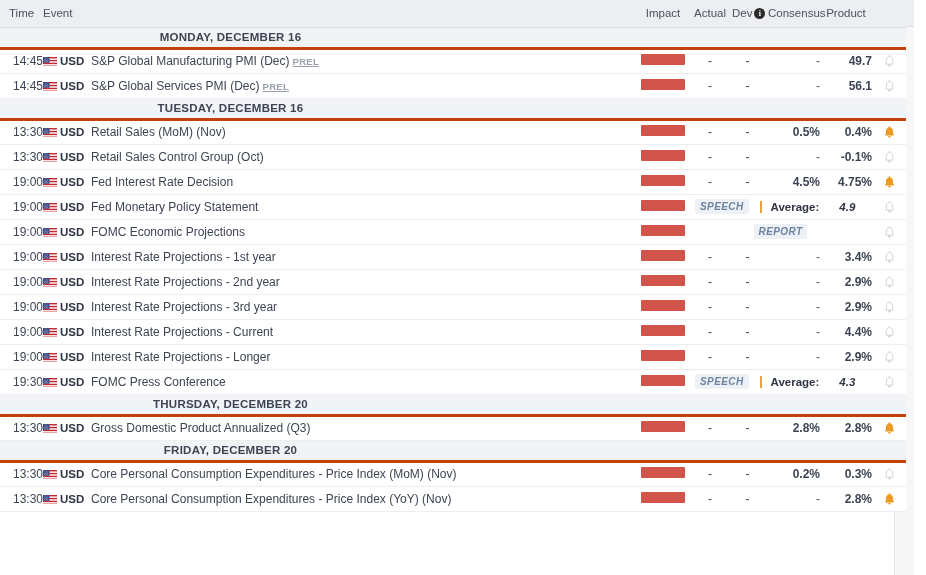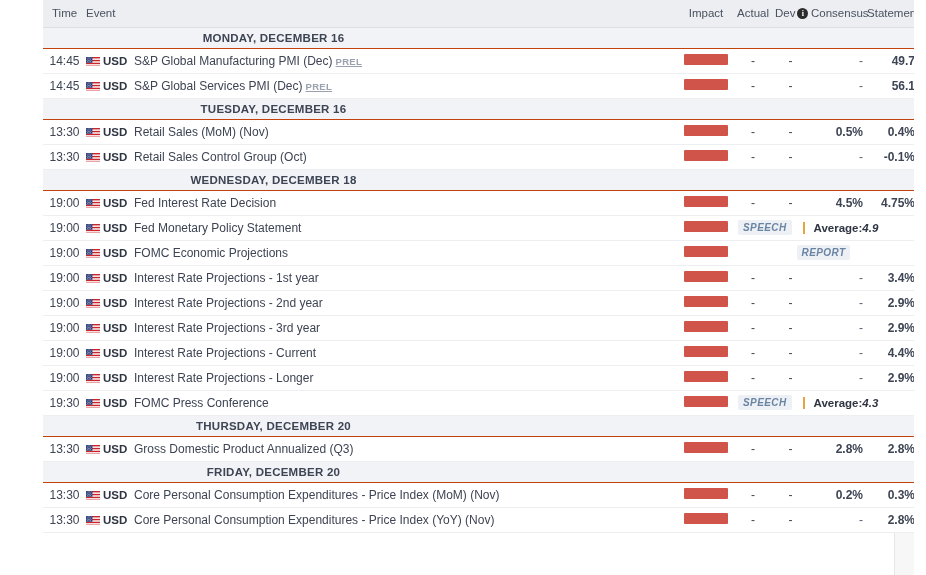--- a/index.html
+++ b/index.html
@@ -8,21 +8,20 @@
     padding: 0;
     background: #ffffff;
     font-family: "Liberation Sans", sans-serif;
   }
   #app {
     width: 914px;
     height: 575px;
     position: relative;
     overflow: hidden;
     background: #ffffff;
-    padding-left: 43px;
   }
   .cal-wrap {
     width: 906px;
     position: relative;
     background: #ffffff;
   }
   .right-gutter {
     position: absolute;
     top: 0; right: 0;
     width: 20px;
@@ -87,21 +86,21 @@
     vertical-align: 1px;
     margin-left: 2px;
     font-family: "Liberation Serif", serif;
   }
 
   
   tr.day-row td {
     background: #f2f3f6;
     height: 21px;
     border-top: 1px solid #e9eaee;
-    border-bottom: 1px solid #c2410c;
+    border-bottom: 3px solid #c2410c;
     text-align: center;
     font-size: 11.5px;
     font-weight: bold;
     color: #3d4453;
     letter-spacing: 0.25px;
     padding: 0;
     padding-right: 445px;
   }
 
   
@@ -113,21 +112,21 @@
     padding: 0;
     font-size: 12px;
     color: #3d4453;
     white-space: nowrap;
   }
 
   td.d-time {
     padding-left: 9px;
     font-size: 12px;
     color: #3d4453;
-    text-align: center;
+    text-align: right;
   }
   td.d-cur {
     text-align: left;
     padding-left: 1px;
   }
   .flag {
     display: inline-block;
     width: 14px;
     height: 10px;
     vertical-align: -1px;
@@ -214,21 +213,21 @@
     font-weight: bold;
     color: #2f3542;
     vertical-align: middle;
   }
   .avg-val {
     font-size: 11.5px;
     font-weight: bold;
     font-style: italic;
     color: #2f3542;
     vertical-align: middle;
-    margin-left: 0;
+    margin-left: 20px;
   }
   .special-inner { display: flex; align-items: center; }
   .special-inner.center { justify-content: center; }
   .special-wrap-pad { padding-left: 6px; }
 
   
   .bell { display: inline-block; vertical-align: middle; }
 </style>
 </head>
 <body>
@@ -253,21 +252,21 @@
           <col class="c-bell">
       </colgroup>
       <thead>
         <tr>
           <th class="h-time">Time</th>
           <th class="h-event" colspan="2">Event</th>
           <th class="h-impact">Impact</th>
           <th class="h-actual">Actual</th>
           <th class="h-dev"><span>Dev</span><span class="info-icon">i</span></th>
           <th class="h-cons">Consensus</th>
-          <th class="h-prev">Statement</th>
+          <th class="h-prev">Product</th>
           <th class="h-bell"></th>
         </tr>
       </thead>
       <tbody id="cal-body">
           <tr class="day-row">
             <td colspan="9">MONDAY, DECEMBER 16</td>
           </tr>
           <tr class="ev-row">
             <td class="d-time">14:45</td>
             <td class="d-cur"><span class="flag"><svg width="14" height="10" viewBox="0 0 14 10">
@@ -411,23 +410,20 @@
             <td class="d-event">Retail Sales Control Group (Oct)</td>
             <td class="d-impact"><span class="impact-bar"></span></td>
             <td class="d-actual">-</td>
             <td class="d-dev">-</td>
             <td class="d-cons plain">-</td>
             <td class="d-prev">-0.1%</td>
             <td class="d-bell"><svg class="bell" width="13" height="14" viewBox="0 0 13 14">
                 <path d="M6.5 1.6c-.45 0-.75.3-.75.7v.45C4.35 3.1 3.4 4.35 3.4 5.9v2.4L2.6 9.6c-.12.2.03.5.3.5h7.2c.27 0 .42-.3.3-.5l-.8-1.3V5.9c0-1.55-.95-2.8-2.35-3.15V2.3c0-.4-.3-.7-.75-.7z" fill="none" stroke="#cfd2d8" stroke-width="1"></path>
                 <path d="M5.3 11.0c.1.75.6 1.25 1.2 1.25s1.1-.5 1.2-1.25z" fill="none" stroke="#cfd2d8" stroke-width="1"></path>
               </svg></td>
-          </tr>
-          <tr class="day-row">
-            <td colspan="9">WEDNESDAY, DECEMBER 18</td>
           </tr>
           <tr class="ev-row">
             <td class="d-time">19:00</td>
             <td class="d-cur"><span class="flag"><svg width="14" height="10" viewBox="0 0 14 10">
                   <rect width="14" height="10" fill="#ffffff"></rect>
                   <rect y="0" width="14" height="1.43" fill="#c8262c"></rect>
                   <rect y="2.86" width="14" height="1.43" fill="#c8262c"></rect>
                   <rect y="5.72" width="14" height="1.43" fill="#c8262c"></rect>
                   <rect y="8.58" width="14" height="1.42" fill="#c8262c"></rect>
                   <rect width="6.4" height="5.72" fill="#2a3a76"></rect>

